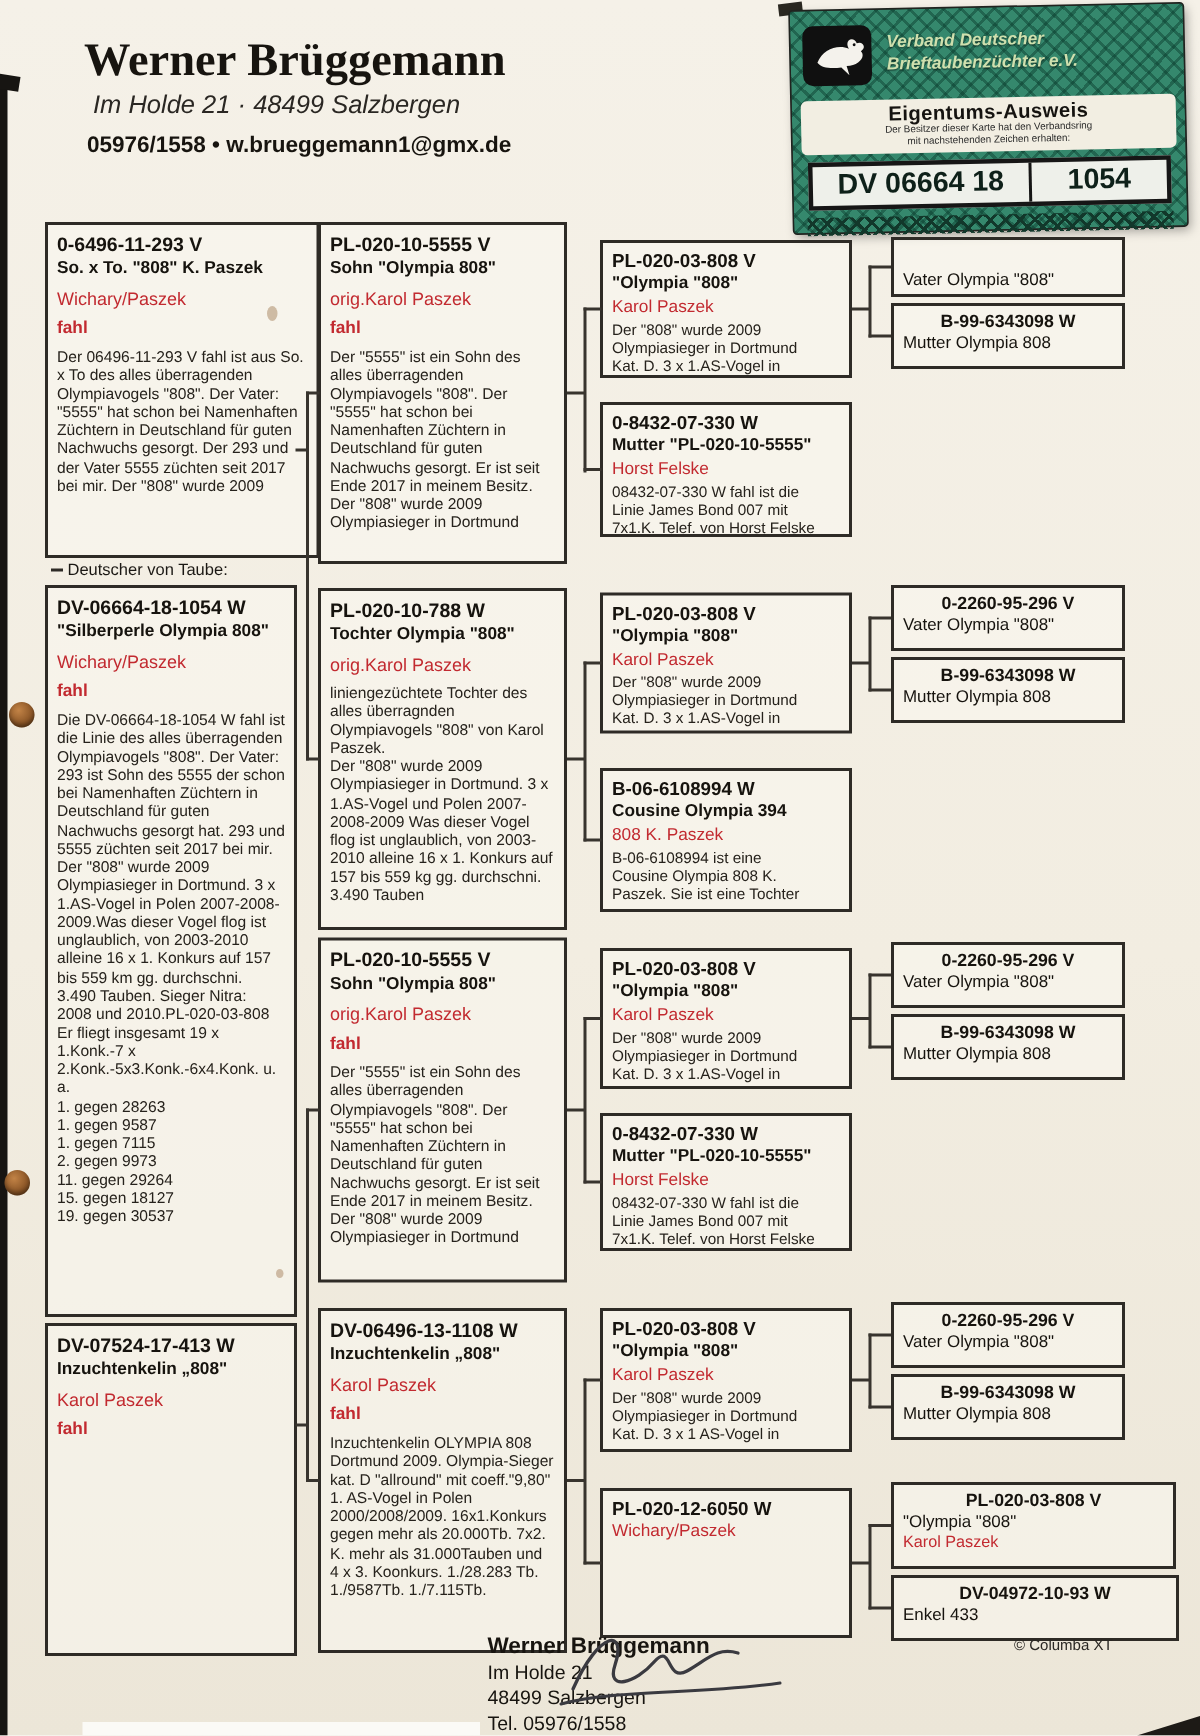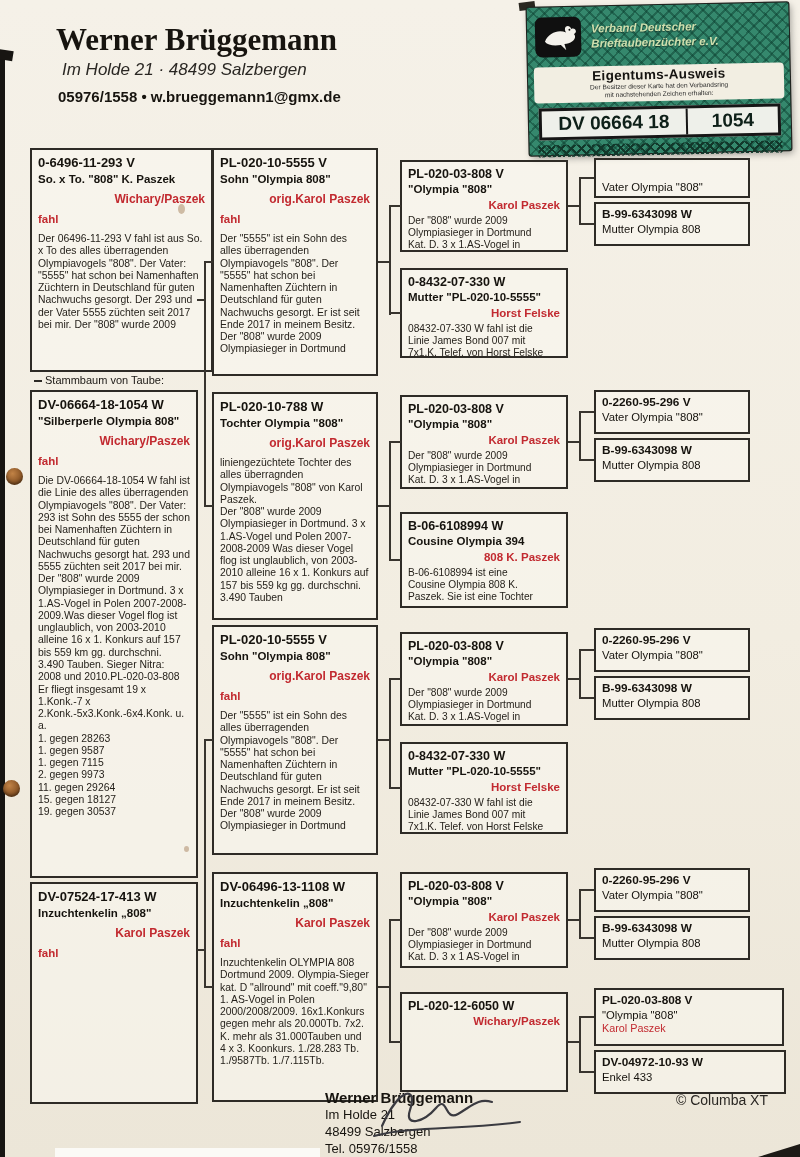--- a/index.html
+++ b/index.html
@@ -29,39 +29,39 @@
     font-weight:bold;font-size:19px;color:#0e2019;}
   .badge-ring .grp{flex:1.6;display:flex;align-items:center;justify-content:center;border-right:2px solid #161616;}
   .badge-ring .num{flex:1;display:flex;align-items:center;justify-content:center;}
   .badge-lattice{height:12px;margin:5px 9px 0;
     background-image:repeating-linear-gradient(45deg,#12382b 0 2px,transparent 2px 7px),
                      repeating-linear-gradient(-45deg,#12382b 0 2px,transparent 2px 7px);}
   
   .box{position:absolute;border:2px solid #2e2b26;background:rgba(250,247,240,.55);padding:5px 6px;overflow:hidden;box-sizing:border-box;}
   .r{font-weight:bold;font-size:13px;color:#16130e;margin-bottom:3px;white-space:nowrap;}
   .n{font-weight:bold;font-size:11.5px;color:#16130e;margin-bottom:7px;}
-  .b{font-weight:bold;font-size:12px;color:var(--accent-red,#c22a30);margin-bottom:7px;text-align:right;}
+  .b{font-weight:normal;font-size:12px;color:var(--accent-red,#c22a30);margin-bottom:7px;}
   .f{font-weight:bold;font-size:11.5px;color:var(--accent-red,#c22a30);margin-bottom:8px;}
   .t{font-size:10.4px;line-height:1.18;color:#26221c;white-space:pre-line;}
   .c3 .r{font-size:12.5px;margin-bottom:2px;}
   .c3 .n{margin-bottom:4px;}
   .c3 .b{margin-bottom:4px;font-size:11.5px;}
   .c3 .t{font-size:10.2px;}
   .sbox{position:absolute;border:2px solid #2e2b26;background:rgba(250,247,240,.55);padding:3px 6px;overflow:hidden;box-sizing:border-box;}
-  .sr{font-weight:bold;font-size:11.8px;color:#16130e;white-space:nowrap;}
+  .sr{font-weight:bold;font-size:11.8px;color:#16130e;white-space:nowrap;text-align:center;}
   .sn{font-size:11.3px;color:#16130e;margin-top:2px;white-space:nowrap;}
   .sb{font-size:10.8px;color:var(--accent-red,#c22a30);margin-top:1px;white-space:nowrap;}
   .tree-label{position:absolute;left:34px;top:374px;font-size:11px;color:#1b1814;}
   .tree-label::before{content:"";display:inline-block;width:8px;height:2px;background:#2e2b26;vertical-align:middle;margin-right:3px;}
   
   .ln{position:absolute;background:#38342e;}
   
   .foot{position:absolute;left:325px;top:1089px;line-height:17px;font-size:13px;color:#17140f;}
   .foot .fn{font-weight:bold;font-size:15px;}
-  .copyright{position:absolute;left:676px;top:1092px;font-size:14px;color:#2a2723;}
+  .copyright{position:absolute;left:676px;top:1092px;font-size:10px;color:#2a2723;}
   .signature{position:absolute;left:372px;top:1076px;z-index:5;}
   
   .edge-left{position:absolute;left:0;top:56px;width:5px;height:1101px;background:#171512;}
   .edge-left-wedge{position:absolute;left:-3px;top:50px;width:16px;height:10px;background:#171512;transform:rotate(9deg);}
   .corner-br{position:absolute;right:0;bottom:0;width:0;height:0;border-left:42px solid transparent;border-bottom:13px solid #1d1a16;}
   .strip-bottom{position:absolute;left:55px;top:1148px;width:265px;height:9px;background:#fbfaf6;}
   .sliver-tr{position:absolute;left:519px;top:2px;width:16px;height:8px;background:#2a2720;transform:rotate(-7deg);}
   .punch{position:absolute;border-radius:50%;background:radial-gradient(circle at 38% 33%,#c28346,#8a5526 60%,#5f3a17);box-shadow:inset 0 -2px 3px rgba(0,0,0,.35);}
   .speck{position:absolute;border-radius:50%;background:#8a5a2c;opacity:.85;}
 </style>
@@ -108,21 +108,21 @@
 </div>
 
 <div class="box" style="left:30px;top:148px;width:183px;height:224px;">
   <div class="r">0-6496-11-293 V</div>
   <div class="n">So. x To. "808" K. Paszek</div>
   <div class="b">Wichary/Paszek</div>
   <div class="f">fahl</div>
   <div class="t">Der 06496-11-293 V fahl ist aus So. x To des alles überragenden Olympiavogels "808". Der Vater: "5555" hat schon bei Namenhaften Züchtern in Deutschland für guten Nachwuchs gesorgt. Der 293 und der Vater 5555 züchten seit 2017 bei mir. Der "808" wurde 2009</div>
 </div>
 
-<div class="tree-label">Stammbaum von Taube:</div>
+<div class="tree-label">Deutscher von Taube:</div>
 
 <div class="box" style="left:30px;top:390px;width:168px;height:488px;">
   <div class="r">DV-06664-18-1054 W</div>
   <div class="n">"Silberperle Olympia 808"</div>
   <div class="b">Wichary/Paszek</div>
   <div class="f">fahl</div>
   <div class="t">Die DV-06664-18-1054 W fahl ist die Linie des alles überragenden Olympiavogels "808". Der Vater: 293 ist Sohn des 5555 der schon bei Namenhaften Züchtern in Deutschland für guten Nachwuchs gesorgt hat. 293 und 5555 züchten seit 2017 bei mir. Der "808" wurde 2009 Olympiasieger in Dortmund. 3 x 1.AS-Vogel in Polen 2007-2008-2009.Was dieser Vogel flog ist unglaublich, von 2003-2010 alleine 16 x 1. Konkurs auf 157 bis 559 km gg. durchschni. 3.490 Tauben. Sieger Nitra: 2008 und 2010.PL-020-03-808 Er fliegt insgesamt 19 x 1.Konk.-7 x 2.Konk.-5x3.Konk.-6x4.Konk. u. a.
  1. gegen 28263
  1. gegen  9587
  1. gegen  7115

